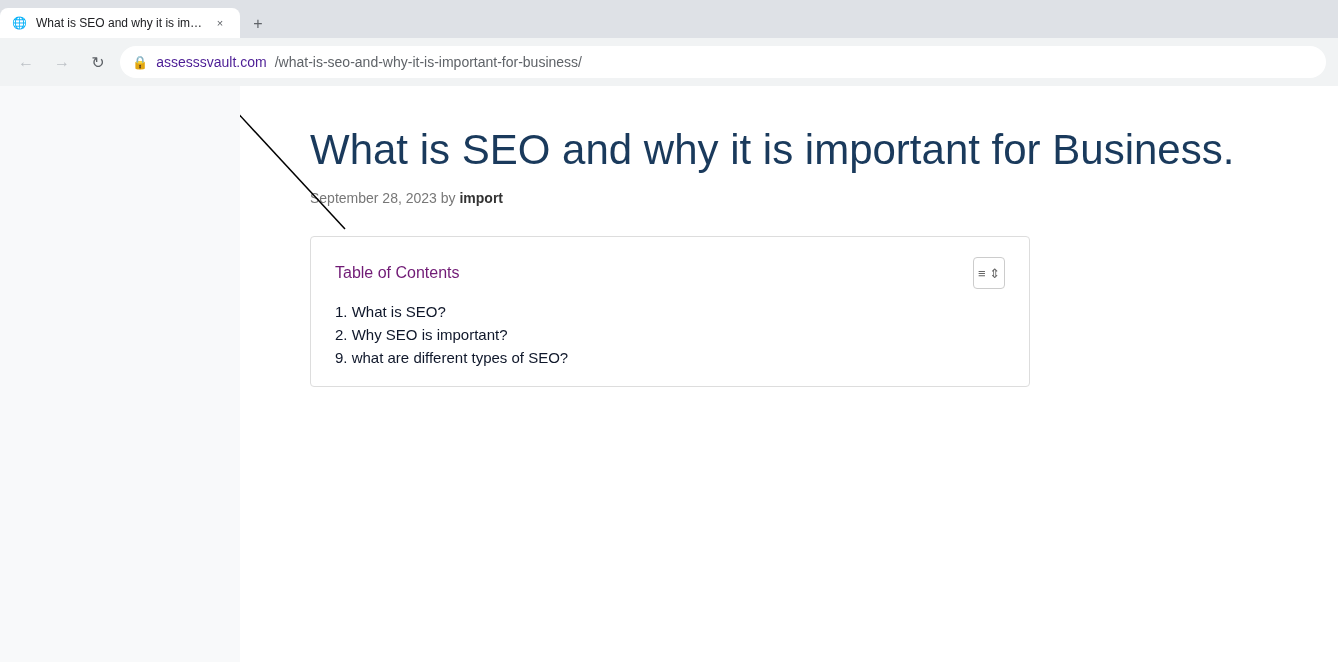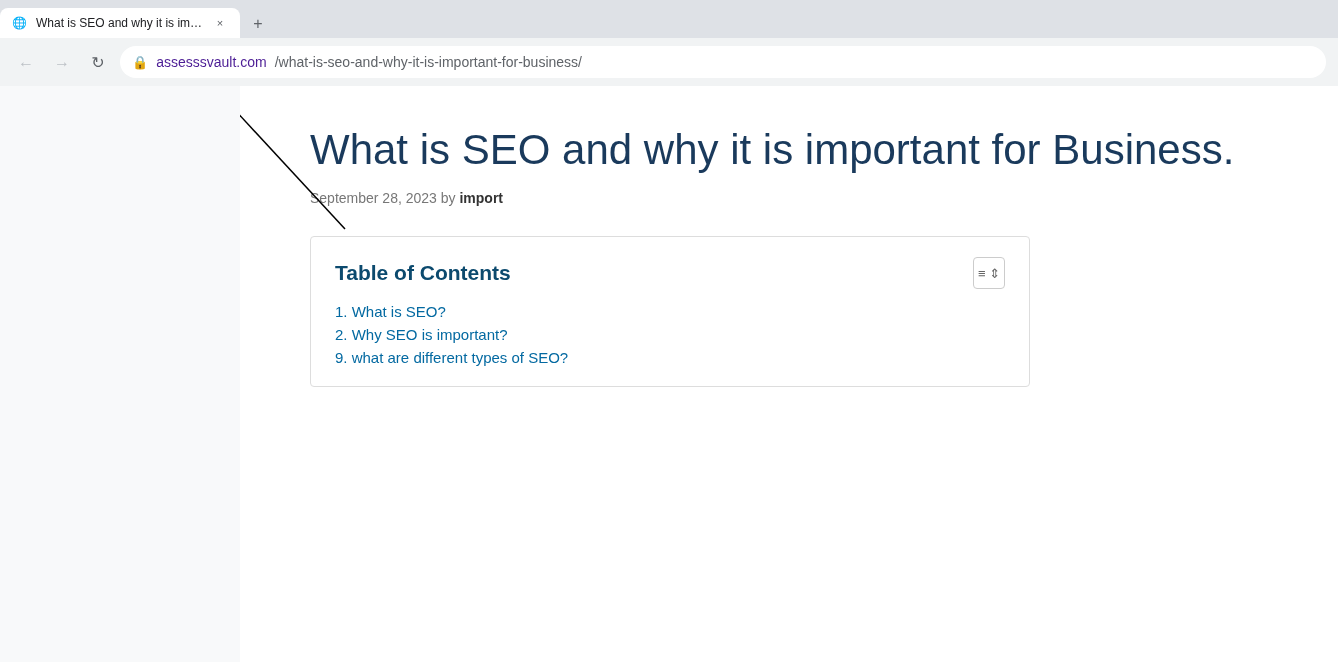--- a/index.html
+++ b/index.html
@@ -186,23 +186,23 @@
     }
 
     .toc-header {
       display: flex;
       justify-content: space-between;
       align-items: center;
       margin-bottom: 14px;
     }
 
     .toc-title {
-      font-size: 21px;
-      color: #0c4a6e;
-      font-weight: bold;
+      font-size: 16px;
+      color: #701a75;
+      font-weight: normal;
     }
 
     .toc-toggle-btn {
       width: 32px;
       height: 32px;
       border: 1px solid #ccc;
       border-radius: 4px;
       display: flex;
       align-items: center;
       justify-content: center;
@@ -213,21 +213,21 @@
     }
 
     .toc-items {
       display: flex;
       flex-direction: column;
       gap: 6px;
     }
 
     .toc-item {
       font-size: 15px;
-      color: #0369a1;
+      color: #0f172a;
       text-decoration: none;
       cursor: pointer;
     }
 
     
     .annotation-layer {
       position: absolute;
       top: 15px;
       left: 0;
       width: 100%;

